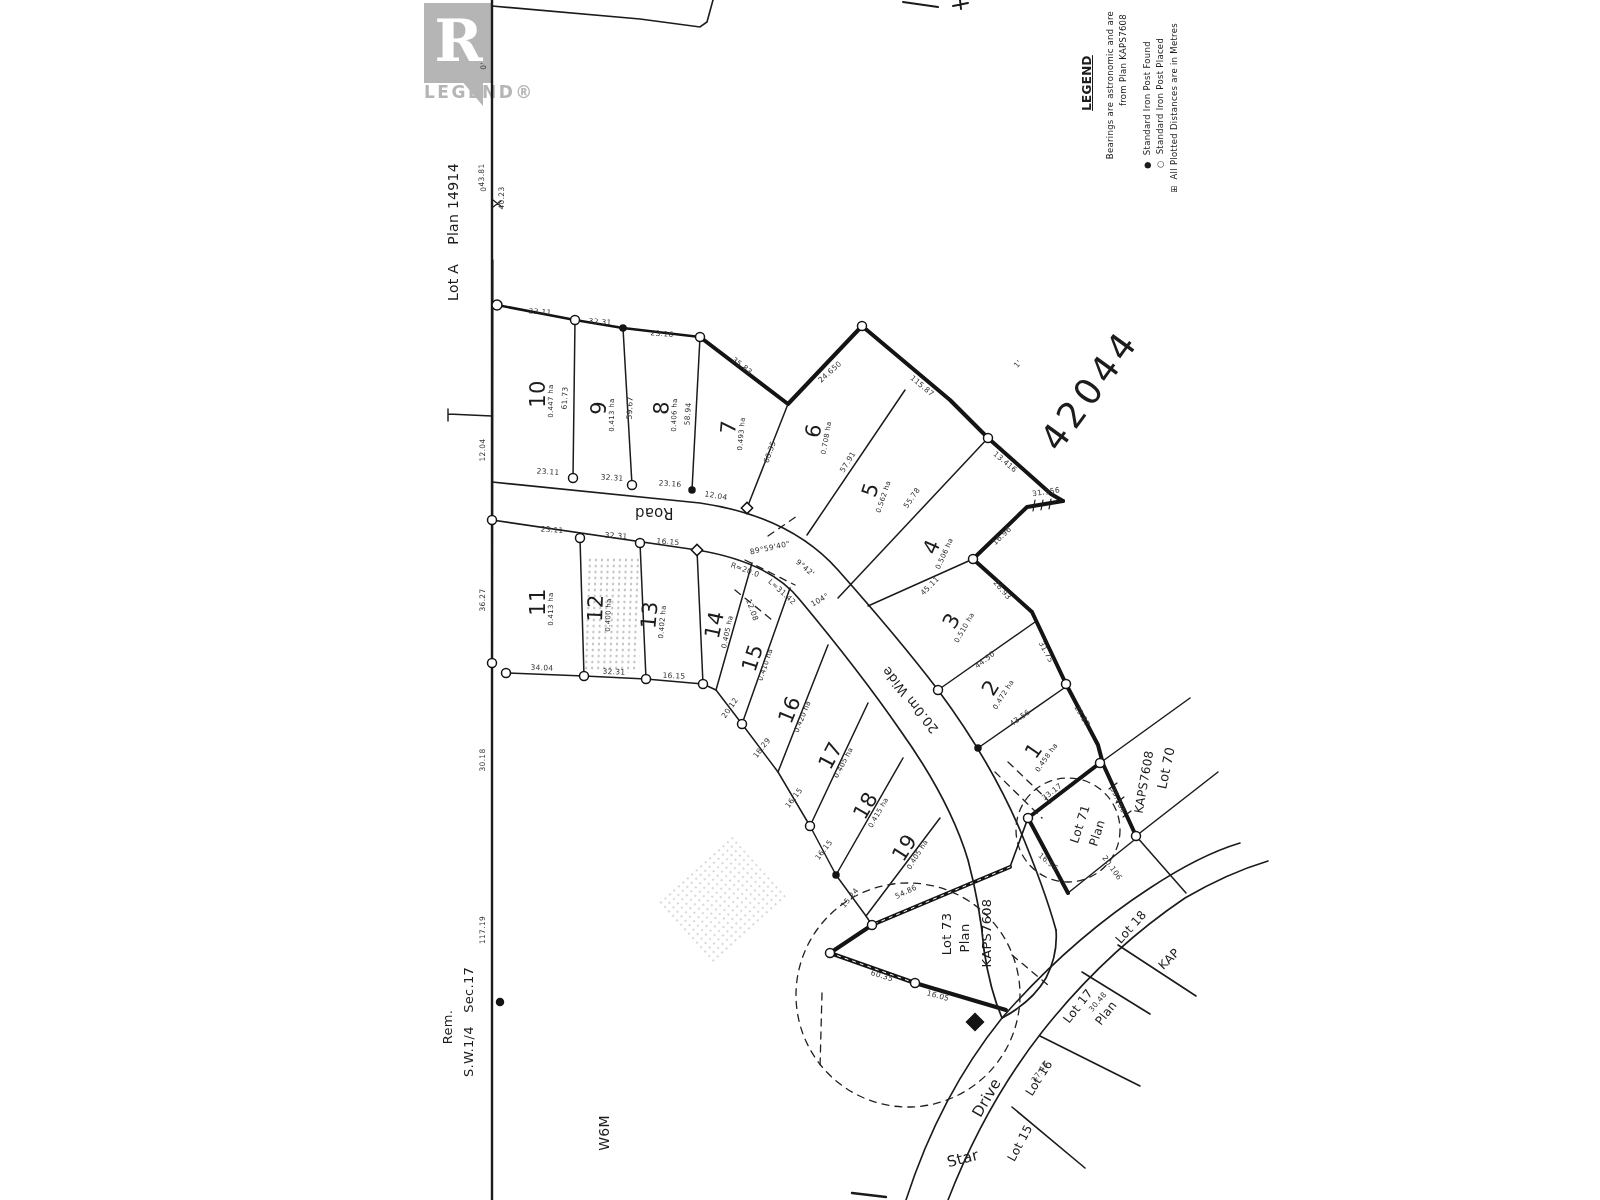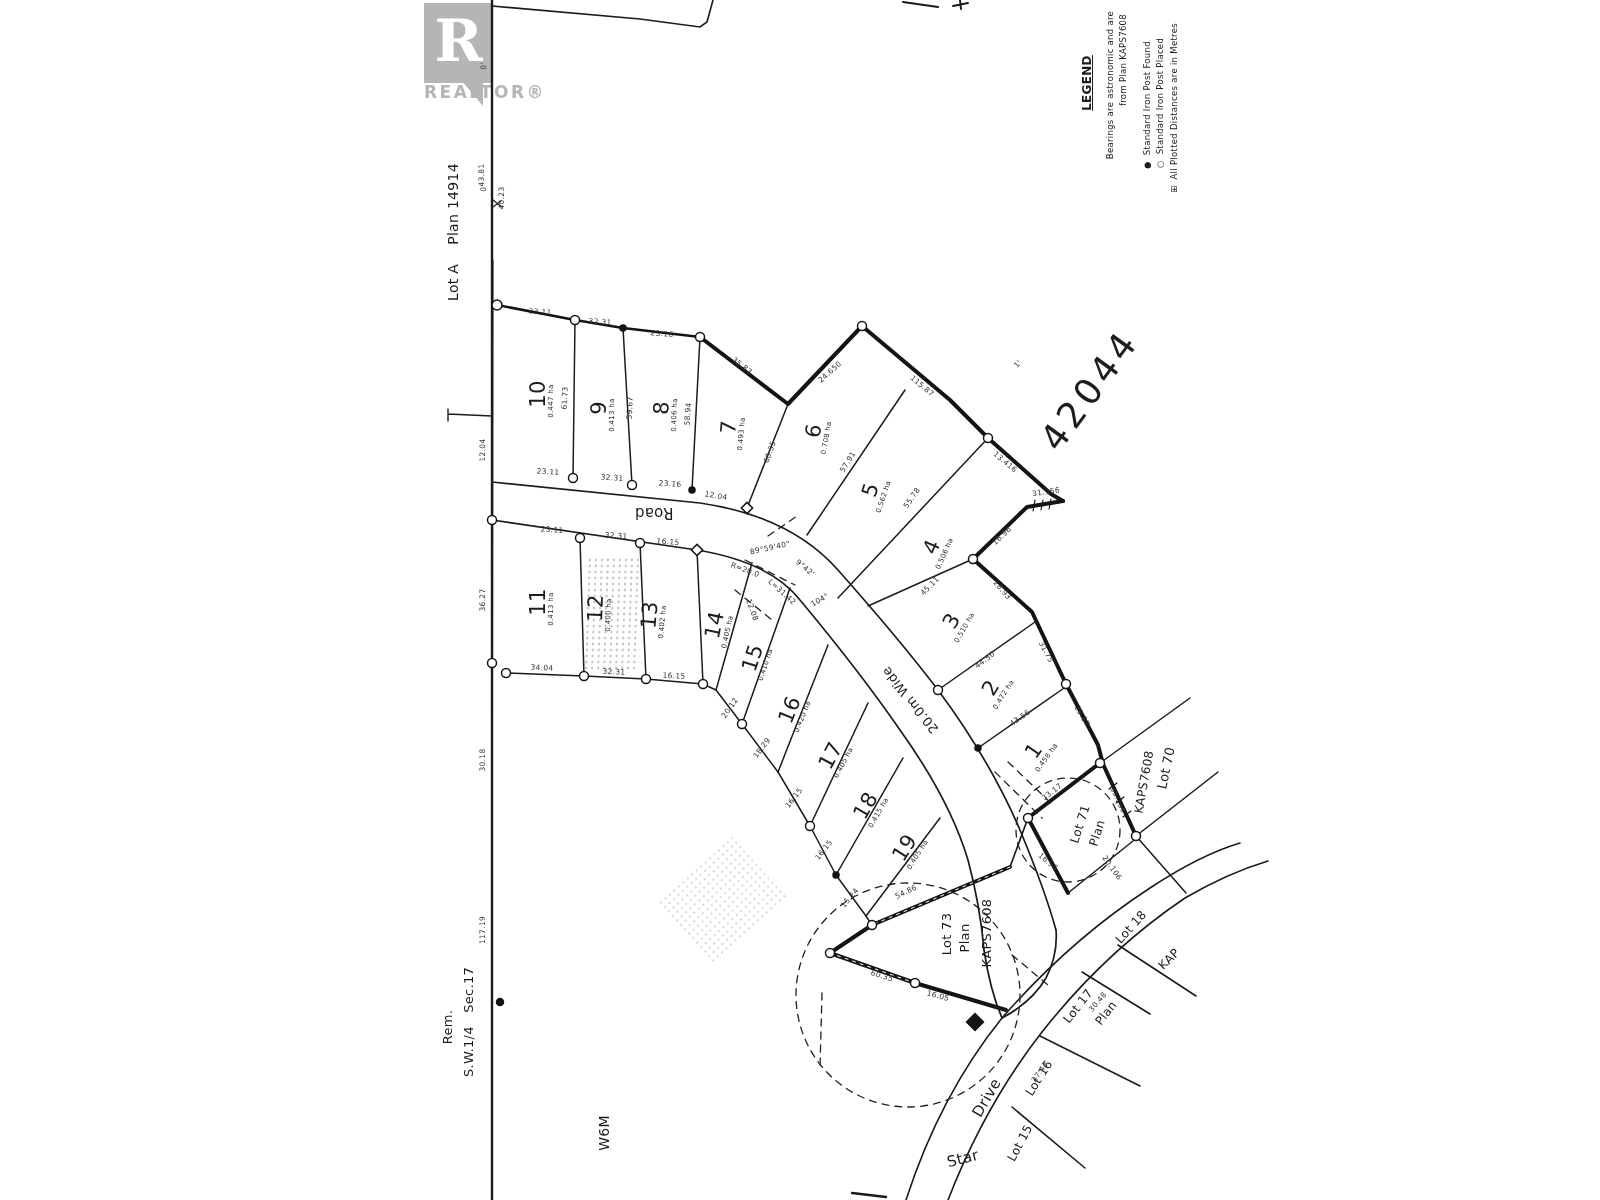--- a/index.html
+++ b/index.html
@@ -27,21 +27,21 @@
 </style>
 </head>
 <body>
 
 <div id="page">
 
   <div class="logo-tile">
     <span>R</span>
   </div>
   <div class="logo-tri"></div>
-  <div class="lbl logo-word" style="left:424px;top:84px;font-size:17px">REALTOR®</div>
+  <div class="lbl logo-word" style="left:424px;top:84px;font-size:17px">LEGEND®</div>
 
   <svg id="plan-svg" viewBox="0 0 1600 1200">
 
     <g stroke="#1b1b1b" fill="none" stroke-linecap="round">
       <path d="M492,0 L492,1200" stroke-width="2.4"></path>
       <path d="M493.5,260 L492.5,720" stroke-width="1" opacity=".5"></path>
       <path d="M448,414 L492,416 M448,409 L448,421" stroke-width="1.4"></path>
       <path d="M493,200 l9,7 m-9,0 l8,-6" stroke-width="1.2"></path>
     </g>
 

